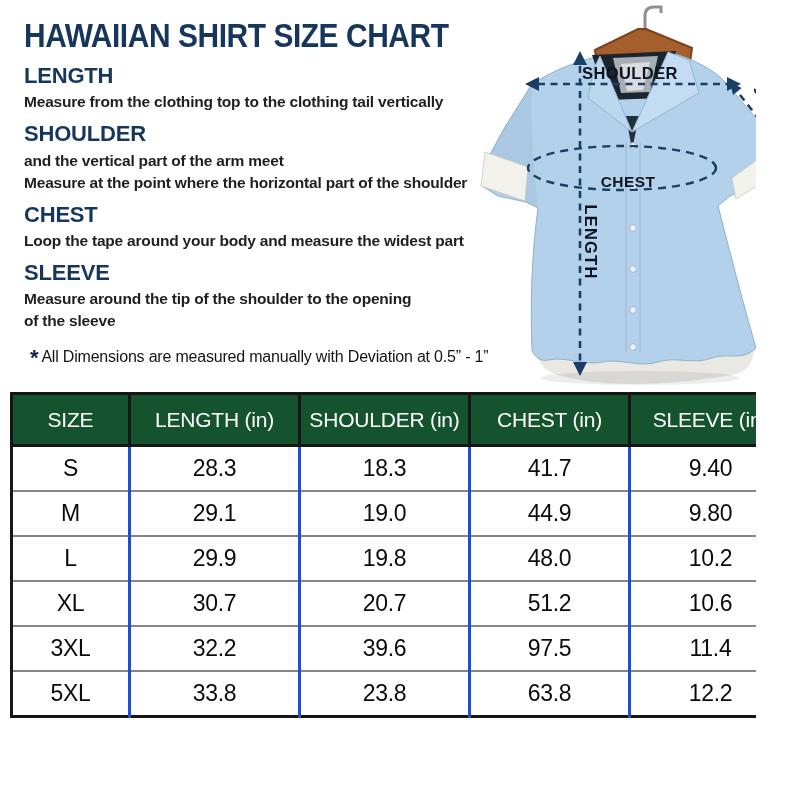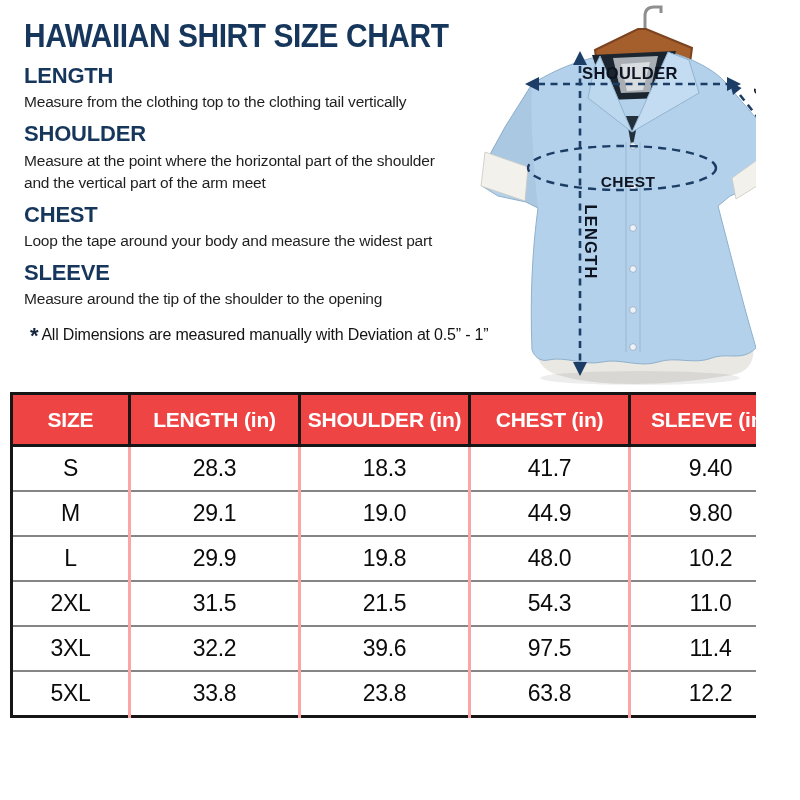--- a/index.html
+++ b/index.html
@@ -3,53 +3,54 @@
 <meta charset="utf-8">
 <style>
   html,body{margin:0;padding:0;background:#ffffff;}
   .page{position:relative;width:756px;height:800px;background:#ffffff;overflow:hidden;
         font-family:"Liberation Sans",sans-serif;}
   
   .intro{position:absolute;left:24px;top:16px;width:500px;}
   .title{margin:0 0 8px 0;font-size:34px;line-height:1.15;font-weight:800;color:#16365C;
          letter-spacing:-0.5px;transform:scaleX(0.88);transform-origin:left center;white-space:nowrap;}
   .term{margin:8px 0 3px 0;font-size:22px;line-height:1.15;font-weight:800;color:#16365C;letter-spacing:-0.2px;}
-  .desc-line{margin:0;font-size:15.5px;line-height:22px;color:#1f1f1f;letter-spacing:-0.2px;white-space:nowrap;}
+  .desc-line{margin:0;font-size:15.5px;line-height:22px;color:#1f1f1f;letter-spacing:-0.2px;white-space:nowrap;font-weight:bold;}
   .note{margin:13px 0 0 6px;font-size:16px;color:#141414;letter-spacing:-0.2px;white-space:nowrap;}
   .note .star{font-weight:900;font-size:22px;color:#14233D;vertical-align:-3px;margin-right:3px;}
   
   .shirt-fig{position:absolute;left:480px;top:0;width:320px;height:392px;margin:0;}
   
   table.size-table{position:absolute;left:10px;top:392px;width:780px;border-collapse:collapse;
         table-layout:fixed;border:3px solid #161616;}
-  .size-table th{background:#ef4444;color:#ffffff;font-size:21px;font-weight:bold;height:49px;
+  .size-table th{background:#14532d;color:#ffffff;font-size:21px;font-weight:normal;height:49px;
         text-align:center;border-bottom:3px solid #161616;border-left:3px solid #161616;padding:0;letter-spacing:-0.2px;}
   .size-table th:first-child{border-left:none;}
   .size-table td{height:43px;font-size:23px;color:#0b0b0b;text-align:center;padding:0;
-        border-left:3px solid #fca5a5;border-top:2px solid #858585;letter-spacing:-0.3px;}
+        border-left:3px solid #1d4ed8;border-top:2px solid #858585;letter-spacing:-0.3px;}
   .size-table td:first-child{border-left:none;}
   .size-table tbody tr:first-child td{border-top:none;}
 </style>
 </head>
 <body>
 
 <div class="page">
 
   <div class="intro">
     <h1 class="title">HAWAIIAN SHIRT SIZE CHART</h1>
     <div id="defs">
         <h2 class="term">LENGTH</h2>
         <div class="desc-line">Measure from the clothing top to the clothing tail vertically</div>
         <h2 class="term">SHOULDER</h2>
+        <div class="desc-line">and the vertical part of the arm meet</div>
         <div class="desc-line">Measure at the point where the horizontal part of the shoulder</div>
-        <div class="desc-line">and the vertical part of the arm meet</div>
         <h2 class="term">CHEST</h2>
         <div class="desc-line">Loop the tape around your body and measure the widest part</div>
         <h2 class="term">SLEEVE</h2>
         <div class="desc-line">Measure around the tip of the shoulder to the opening</div>
+        <div class="desc-line">of the sleeve</div>
       </div>
     <p class="note"><span class="star">*</span><span>All Dimensions are measured manually with Deviation at 0.5” - 1”</span></p>
   </div>
 
   <figure class="shirt-fig">
     <svg width="320" height="392" viewBox="0 0 320 392" xmlns="http://www.w3.org/2000/svg" font-family="Liberation Sans, sans-serif">
 
       <path d="M 165 30 V 16 Q 165 7 174 7 H 181 V 13" fill="none" stroke="#8f8f8f" stroke-width="3"></path>
 
       <path d="M 115 50 L 158 29 L 166 29 L 212 48 L 210 63 L 117 64 Z" fill="#A55F2D" stroke="#7C431E" stroke-width="2"></path>
@@ -149,25 +150,25 @@
           <td>9.80</td>
         </tr>
         <tr>
           <td>L</td>
           <td>29.9</td>
           <td>19.8</td>
           <td>48.0</td>
           <td>10.2</td>
         </tr>
         <tr>
-          <td>2XL</td>
-          <td>31.5</td>
-          <td>21.5</td>
-          <td>54.3</td>
-          <td>11.0</td>
+          <td>XL</td>
+          <td>30.7</td>
+          <td>20.7</td>
+          <td>51.2</td>
+          <td>10.6</td>
         </tr>
         <tr>
           <td>3XL</td>
           <td>32.2</td>
           <td>39.6</td>
           <td>97.5</td>
           <td>11.4</td>
         </tr>
         <tr>
           <td>5XL</td>

